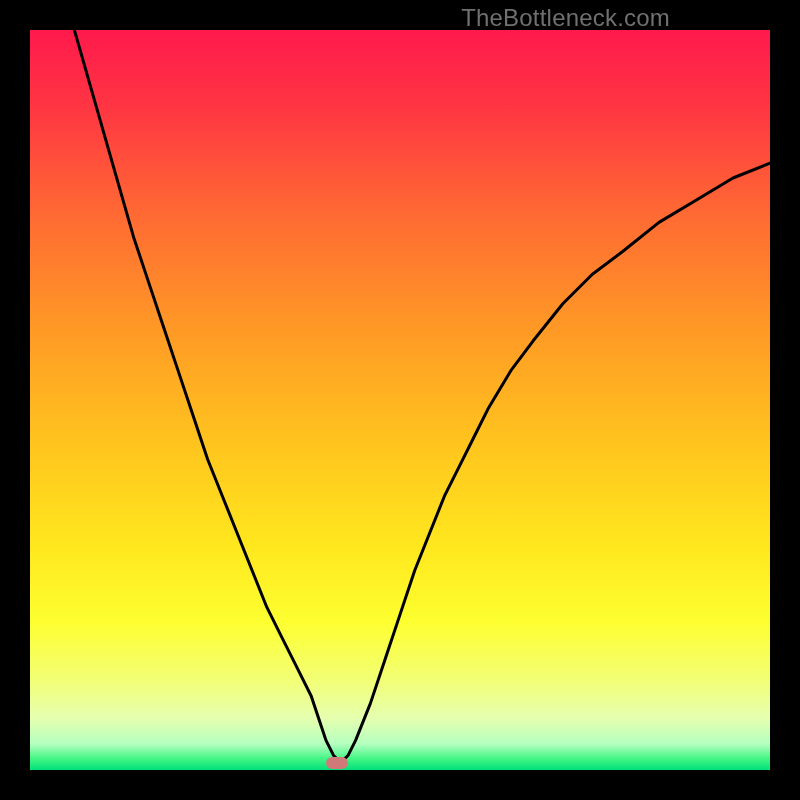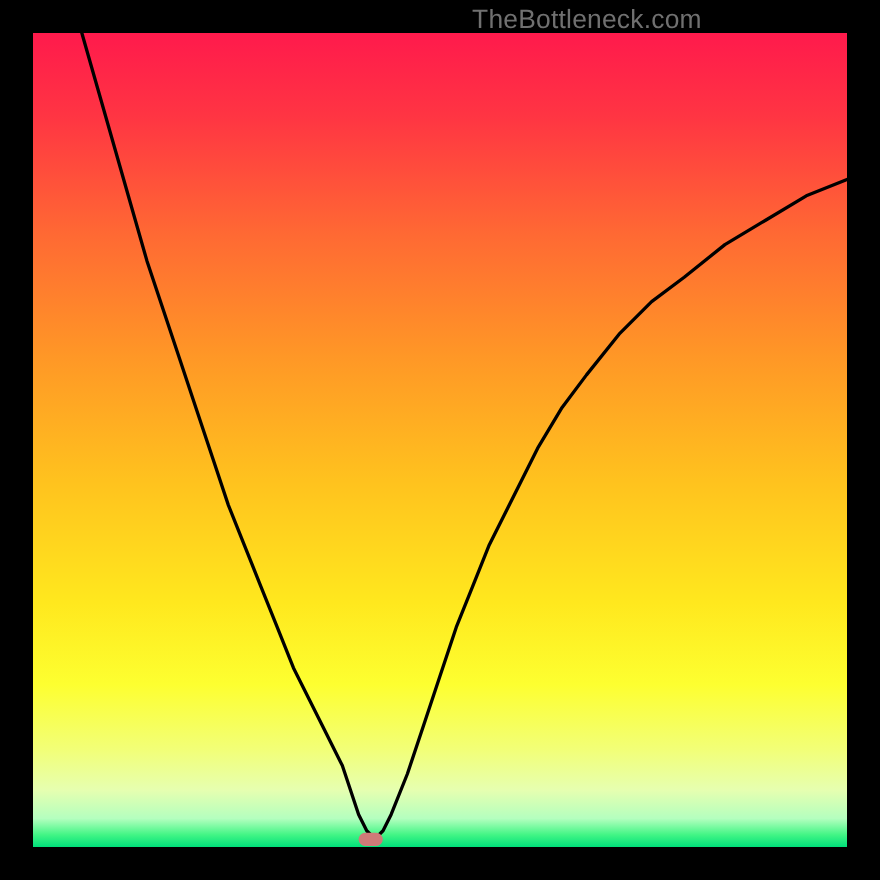--- a/index.html
+++ b/index.html
@@ -11,20 +11,21 @@
     overflow: hidden;
     font-family: Arial, Helvetica, sans-serif;
   }
   .frame {
     position: absolute;
     left: 0;
     top: 0;
     width: 656px;
     height: 800px;
     background: #000;
+    padding-left: 32px;
   }
   .watermark {
     position: absolute;
     top: 4px;
     right: 18px;
     color: #707070;
     font-size: 24px;
     font-weight: 500;
     letter-spacing: 0.2px;
     user-select: none;

